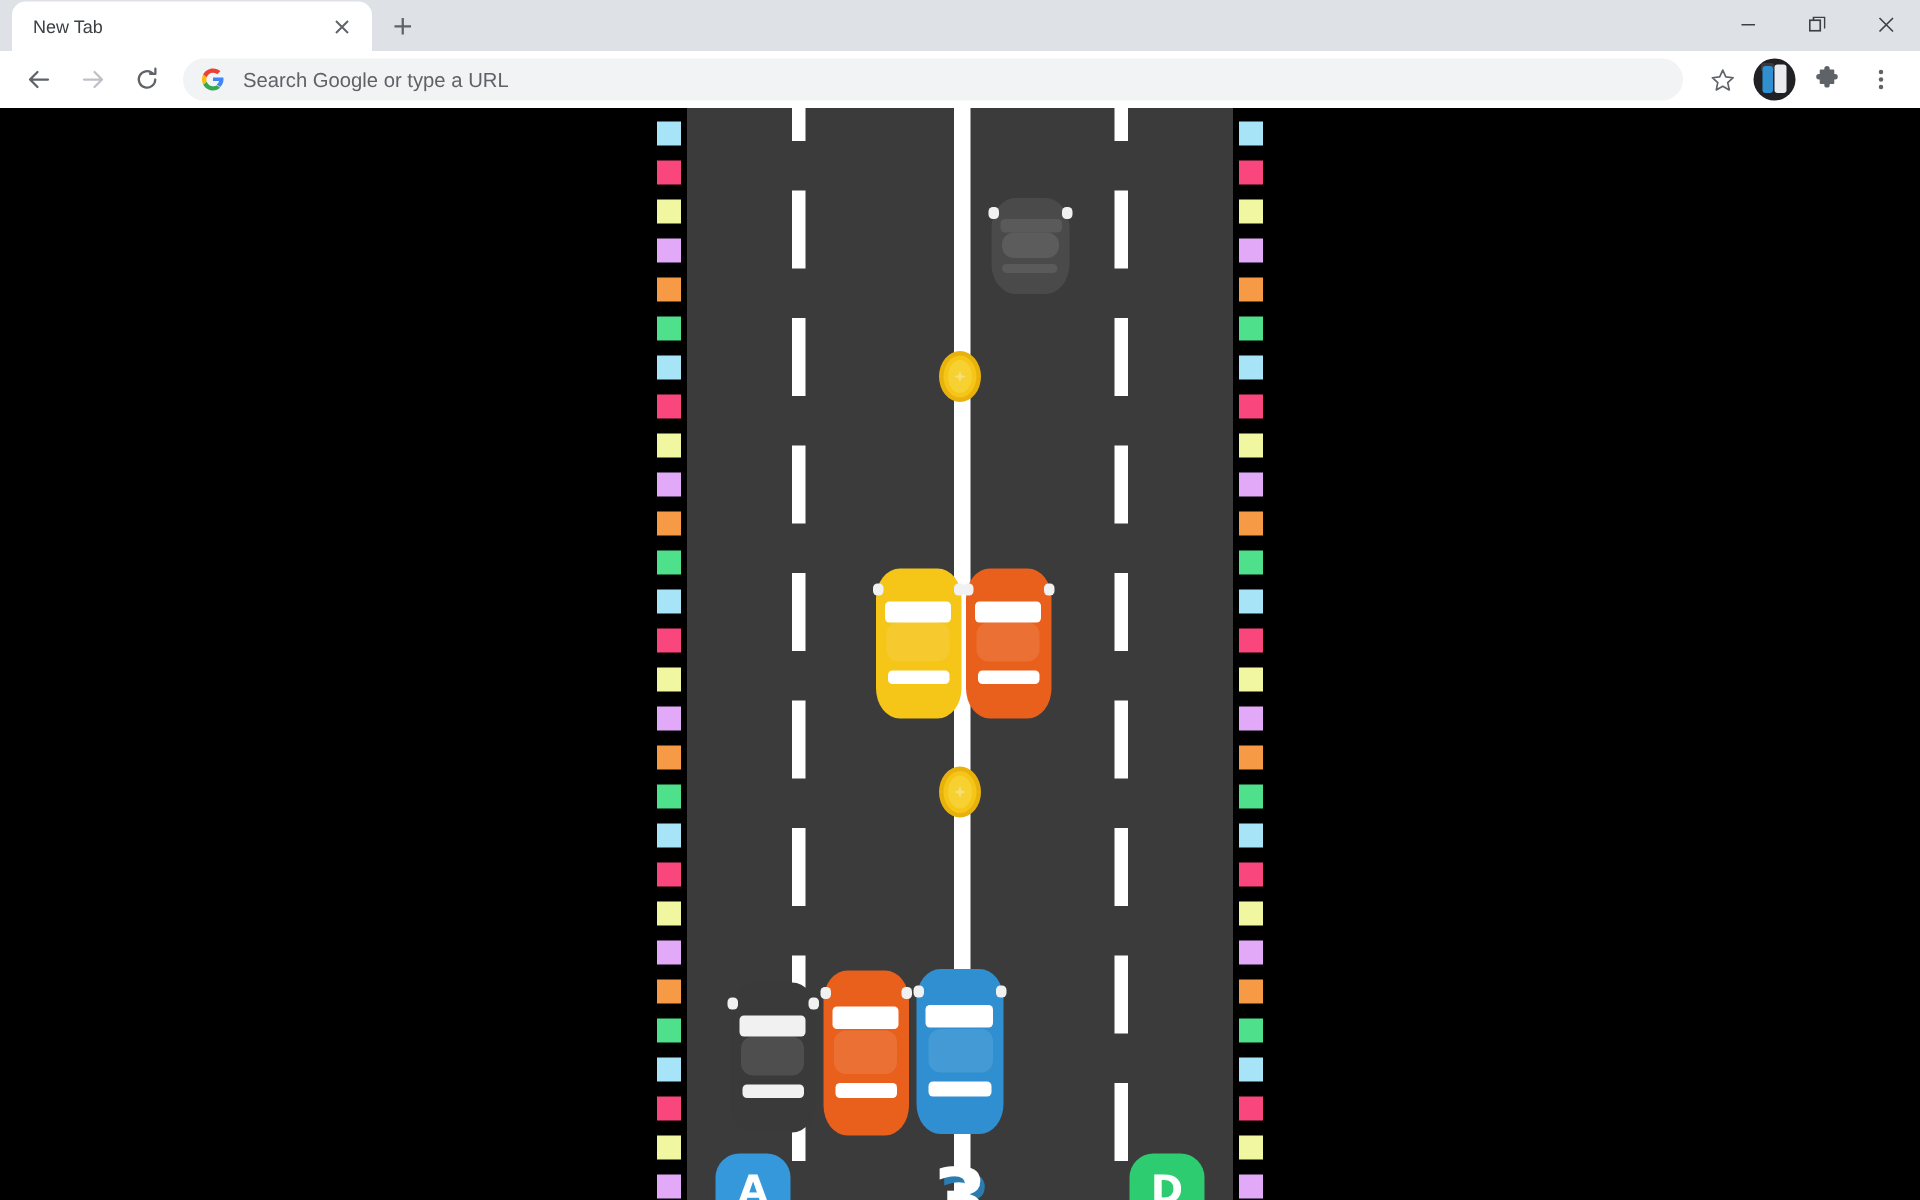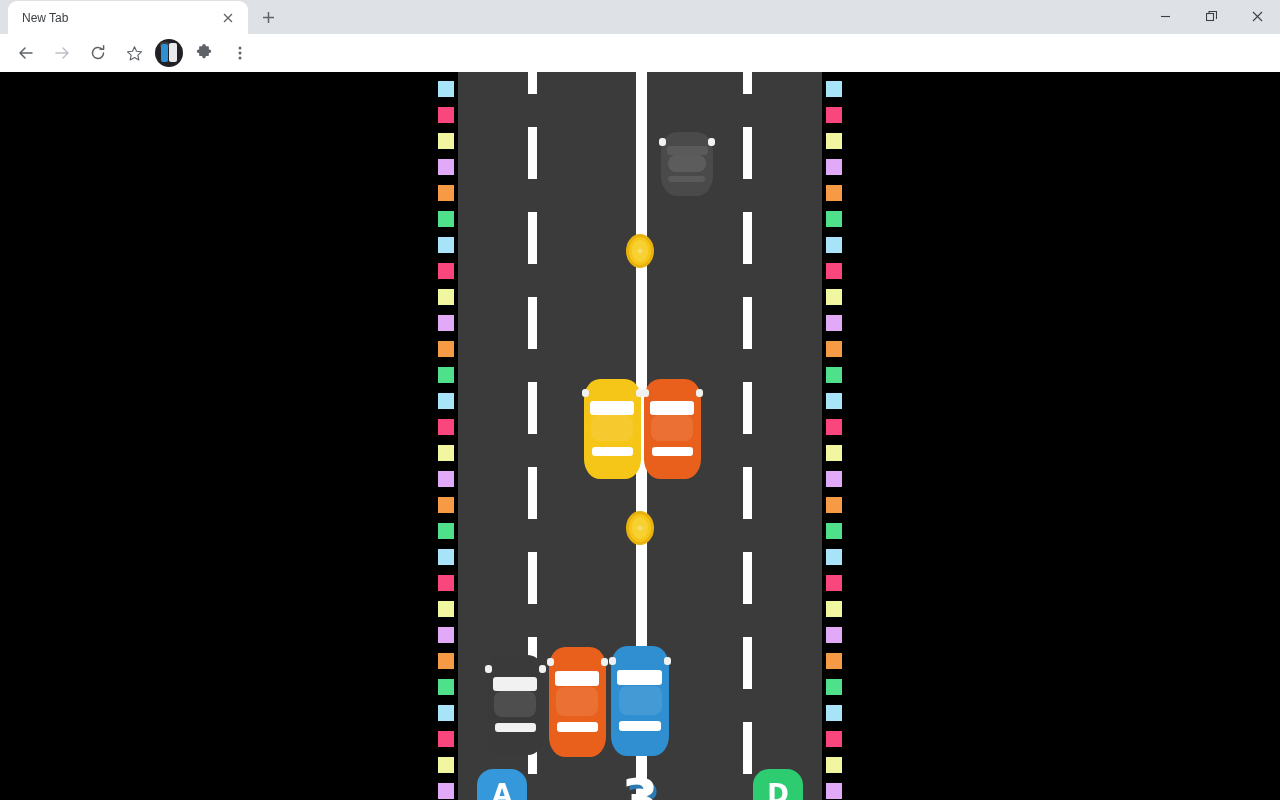--- a/index.html
+++ b/index.html
@@ -273,20 +273,31 @@
           <path d="M3 9 H15 M10 4 L15 9 L10 14" stroke="currentColor" stroke-width="1.5" fill="none" stroke-linecap="round" stroke-linejoin="round"></path>
         </svg>
     </div>
     <div class="tb-icon">
       <svg width="18" height="18" viewBox="0 0 18 18">
         <path d="M14.5 9 A5.5 5.5 0 1 1 12.6 4.8" stroke="currentColor" stroke-width="1.5" fill="none" stroke-linecap="round"></path>
         <path d="M14.6 1.8 V5.3 H11.1" stroke="currentColor" stroke-width="1.5" fill="none" stroke-linecap="round" stroke-linejoin="round"></path>
       </svg>
     </div>
 
+    <div class="omnibox">
+      <span class="g-logo">
+        <svg width="16" height="16" viewBox="0 0 48 48">
+          <path fill="#4285F4" d="M45 24c0-1.6-.1-2.7-.4-3.9H24v7.1h12c-.2 1.9-1.5 4.7-4.4 6.6l6.7 5.2C42.2 35.5 45 30.3 45 24z"></path>
+          <path fill="#34A853" d="M24 46c5.9 0 10.9-2 14.5-5.3l-6.9-5.4c-1.9 1.3-4.4 2.2-7.6 2.2-5.8 0-10.7-3.8-12.5-9.1l-7.1 5.5C8 41 15.4 46 24 46z"></path>
+          <path fill="#FBBC05" d="M11.5 28.4c-.5-1.4-.8-2.9-.8-4.4s.3-3 .7-4.4l-7.1-5.5C2.9 17 2 20.4 2 24s.9 7 2.3 9.9l7.2-5.5z"></path>
+          <path fill="#EA4335" d="M24 10.3c4.1 0 6.9 1.8 8.5 3.3l6.2-6C34.9 4.1 29.9 2 24 2 15.4 2 8 7 4.3 14.1l7.1 5.5C13.3 14.1 18.2 10.3 24 10.3z"></path>
+        </svg>
+      </span>
+      <span class="omnibox-text" placeholder="Search Google or type a URL">Search Google or type a URL</span>
+    </div>
 
     <div class="tb-icon">
       <svg width="17" height="17" viewBox="0 0 20 20">
           <path d="M10 2 L12.4 7.3 L18.2 8 L13.9 11.9 L15.1 17.6 L10 14.7 L4.9 17.6 L6.1 11.9 L1.8 8 L7.6 7.3 Z" stroke="currentColor" stroke-width="1.3" fill="none" stroke-linejoin="round"></path>
         </svg>
     </div>
     <div class="avatar-btn">
       <span class="av-head"></span>
       <span class="av-body"></span>
       <span class="av-body2"></span>

